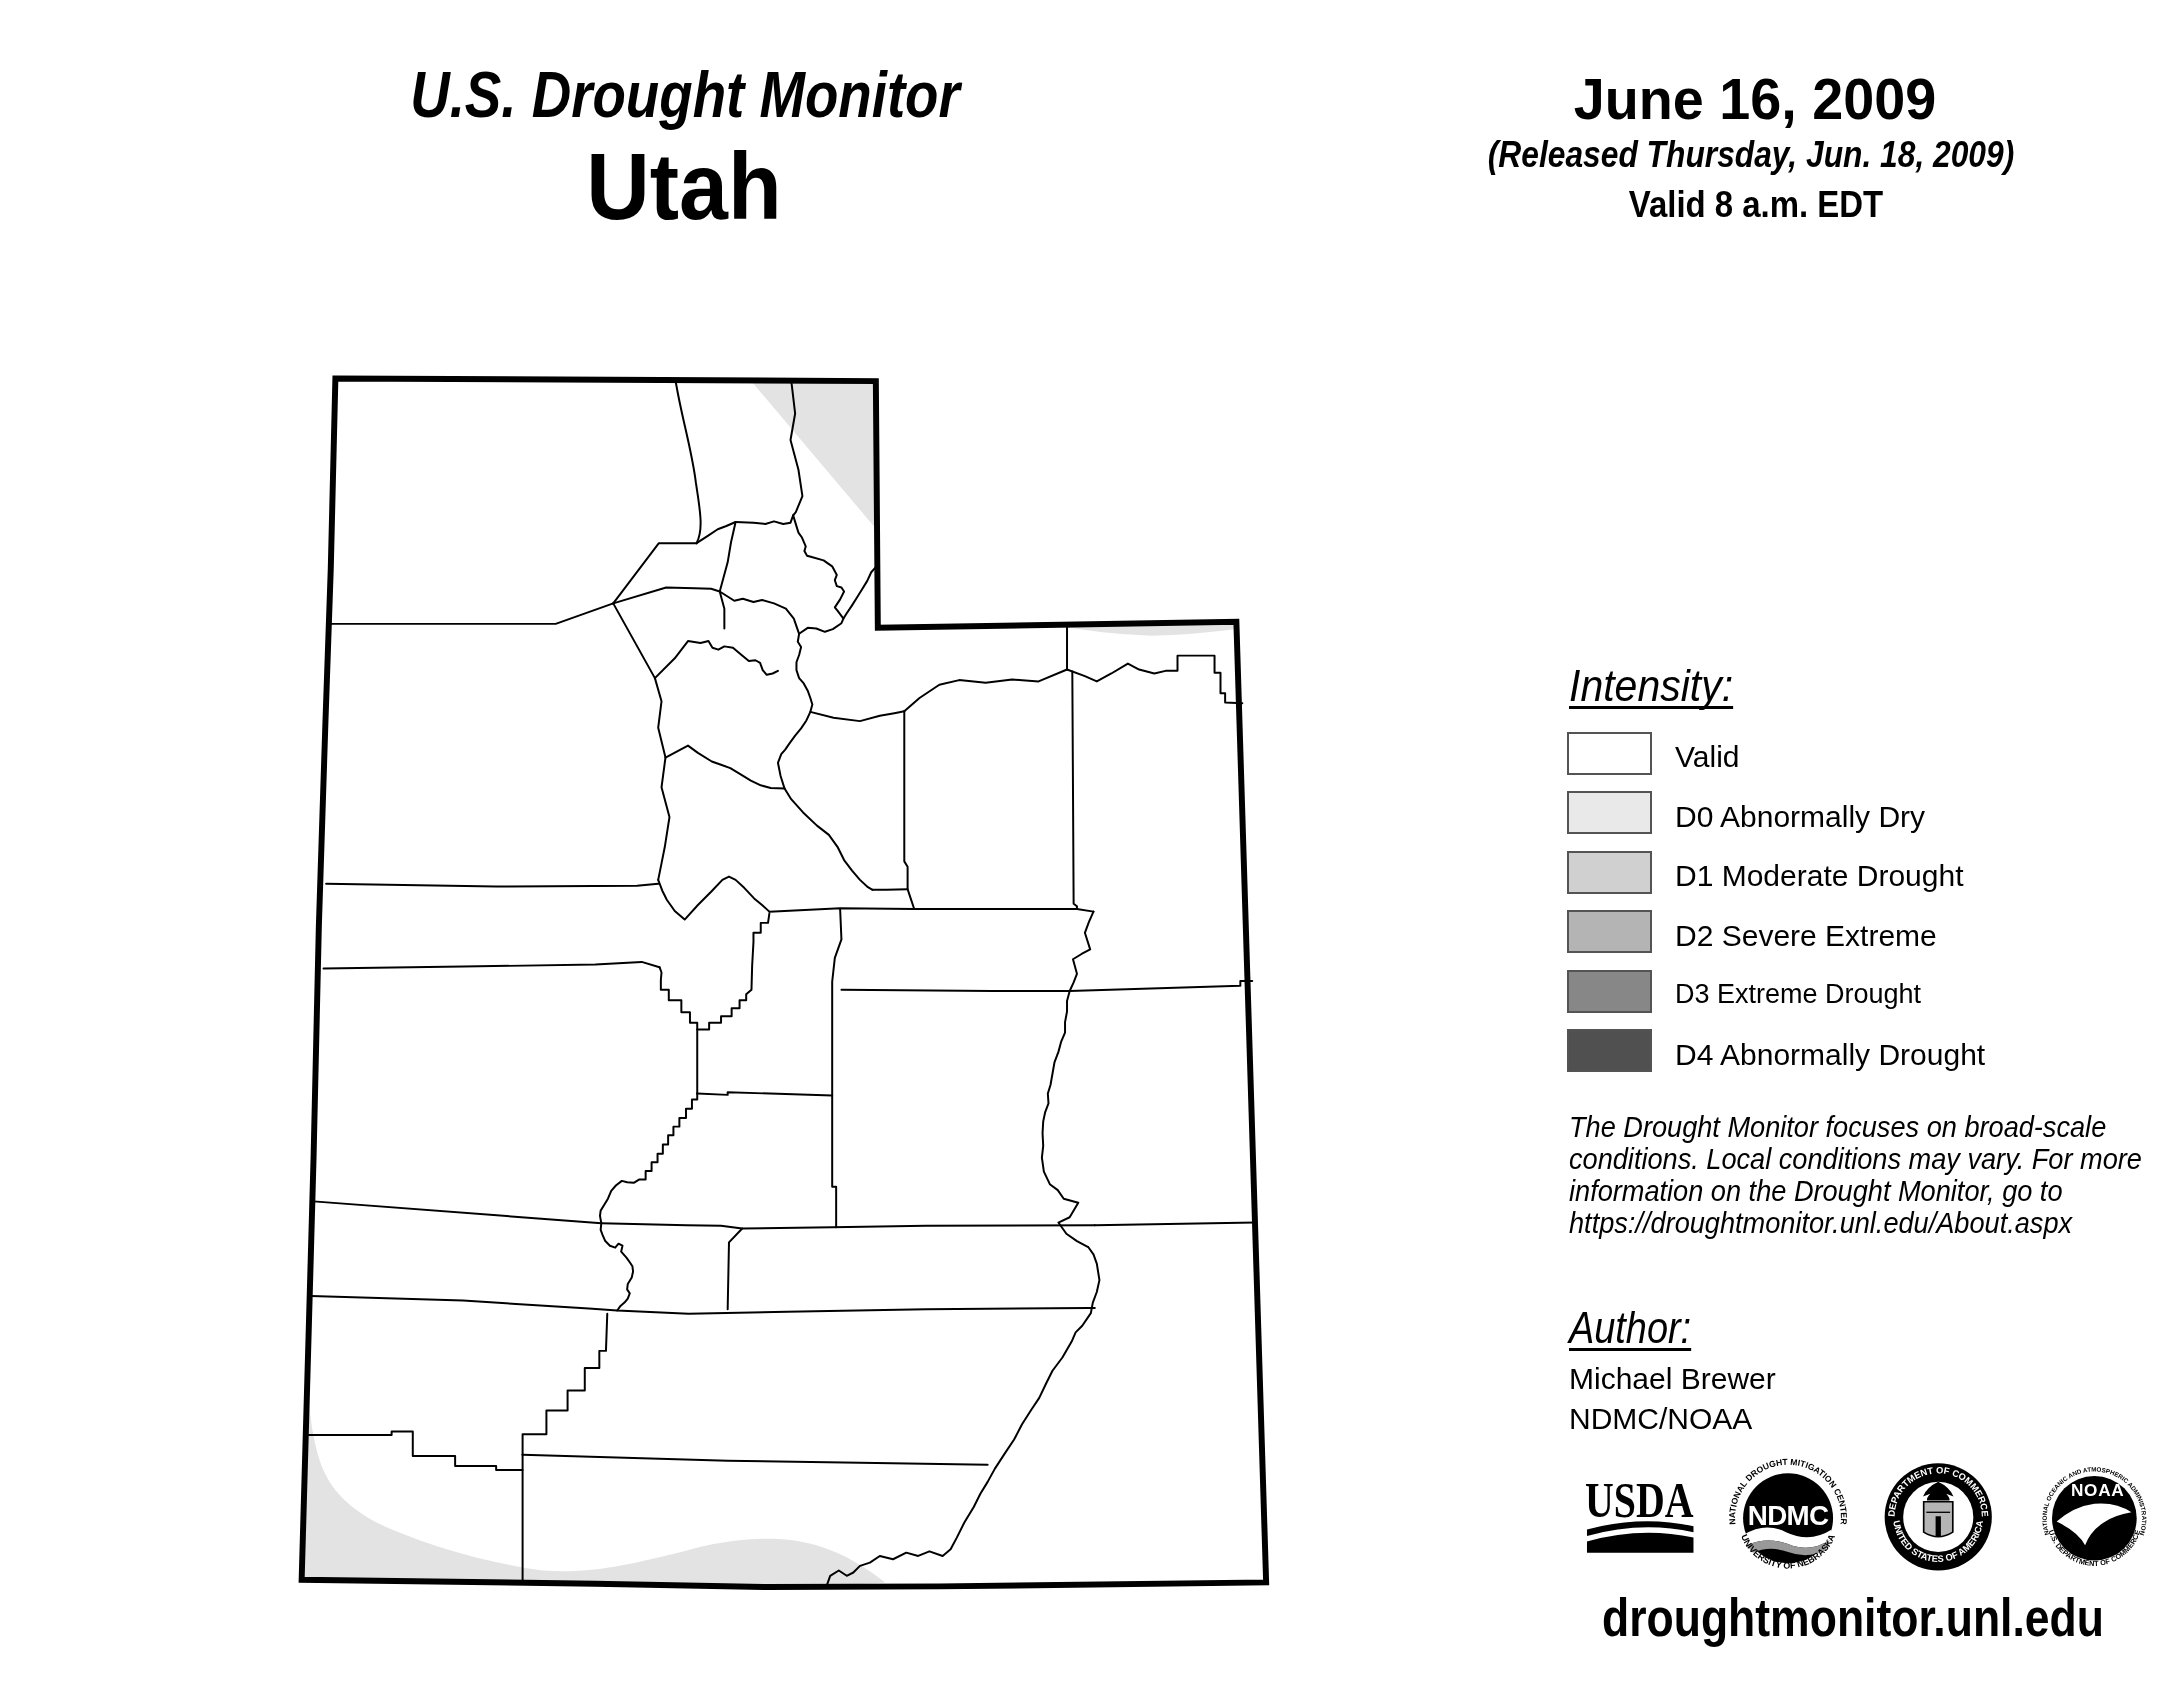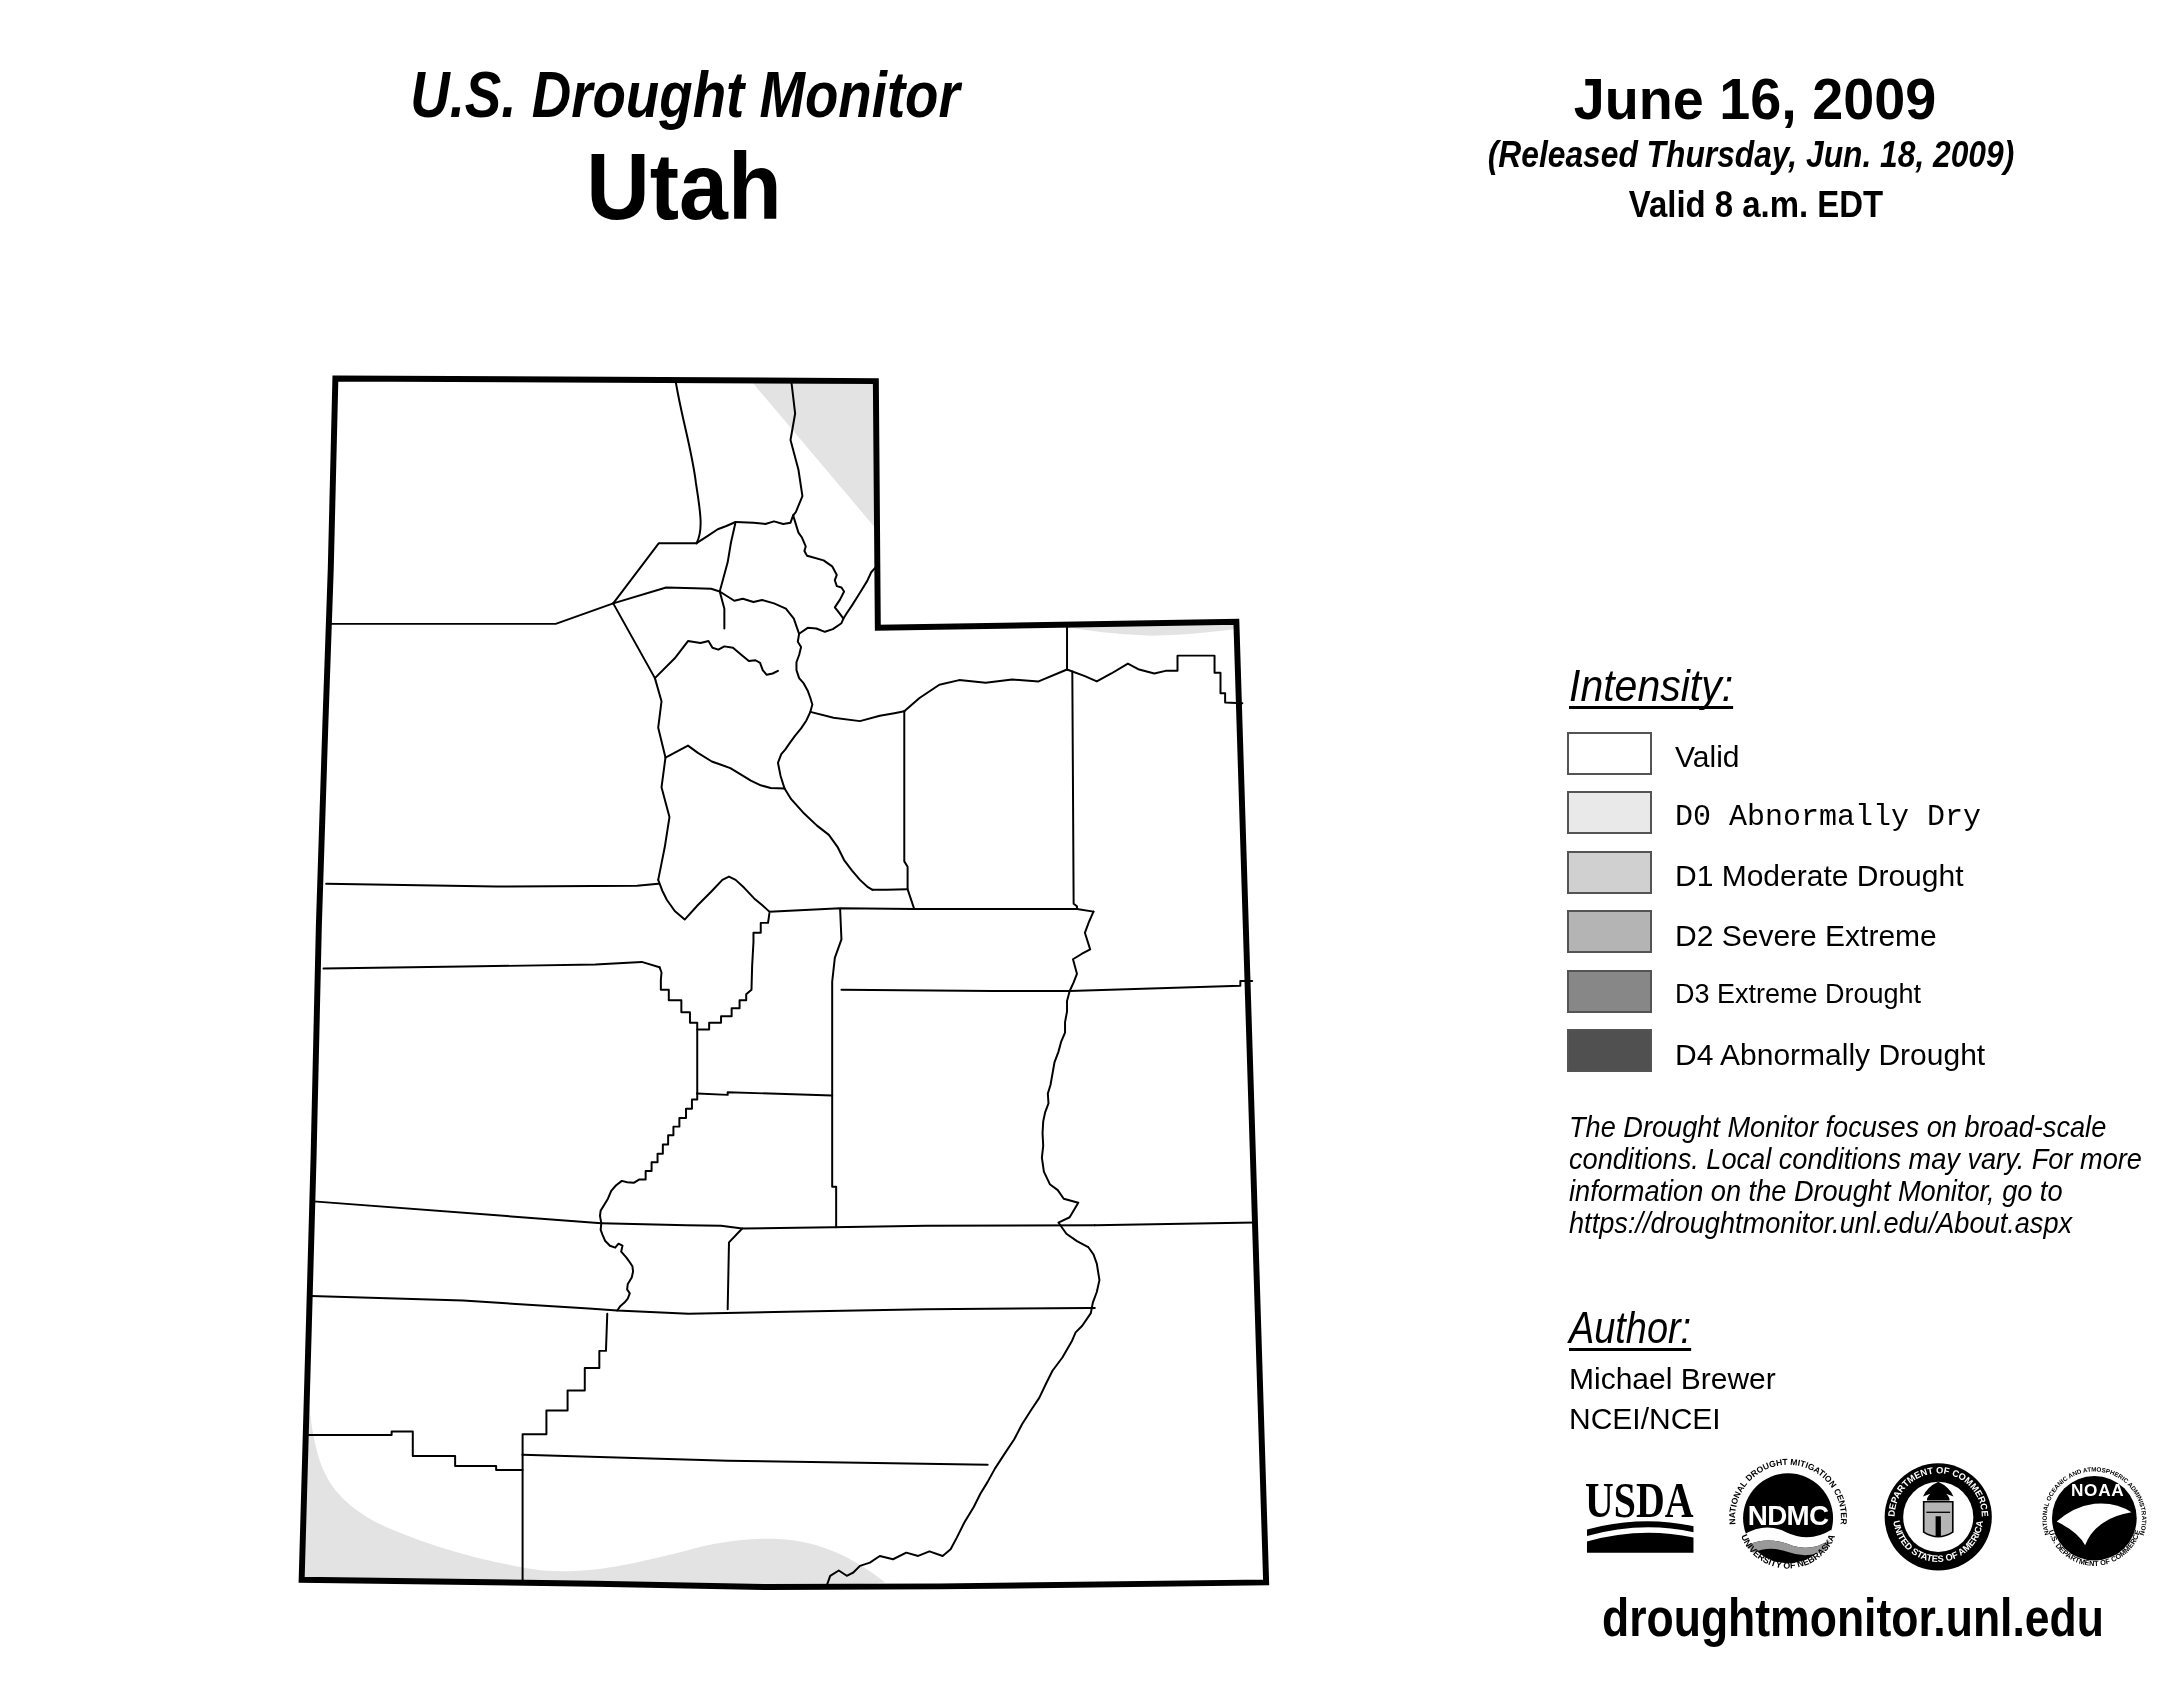--- a/index.html
+++ b/index.html
@@ -27,37 +27,37 @@
 <div class="abs" style="left:1567px;top:851px;width:85px;height:43px;background:#d0d0d0;border:2px solid #545454;box-sizing:border-box;"></div>
 
 <div class="abs" style="left:1567px;top:910px;width:85px;height:43px;background:#b4b4b4;border:2px solid #545454;box-sizing:border-box;"></div>
 
 <div class="abs" style="left:1567px;top:970px;width:85px;height:43px;background:#878787;border:2px solid #545454;box-sizing:border-box;"></div>
 
 <div class="abs" style="left:1567px;top:1029px;width:85px;height:43px;background:#505050;border:2px solid #545454;box-sizing:border-box;"></div>
 
 <div class="abs" style="left:1675px;top:740px;font-size:30px;">Valid</div>
 
-<div class="abs" style="left:1675px;top:800px;font-size:30px;font-family:Liberation Mono, monospace;">D0 Abnormally Dry</div>
+<div class="abs" style="left:1675px;top:800px;font-size:30px;">D0 Abnormally Dry</div>
 
 <div class="abs" style="left:1675px;top:859px;font-size:30px;">D1 Moderate Drought</div>
 
 <div class="abs" style="left:1675px;top:919px;font-size:30px;">D2 Severe Extreme</div>
 
 <div class="abs" style="left:1675px;top:979px;font-size:27px;">D3 Extreme Drought</div>
 
 <div class="abs" style="left:1675px;top:1038px;font-size:30px;">D4 Abnormally Drought</div>
 
 <div class="abs" style="left:1569px;top:1111px;font-size:30px;font-style:italic;line-height:32px;transform:scaleX(0.905);transform-origin:left top;">The Drought Monitor focuses on broad-scale<br>conditions. Local conditions may vary. For more<br>information on the Drought Monitor, go to<br>https://droughtmonitor.unl.edu/About.aspx</div>
 
 <div class="abs" style="left:1569px;top:1303px;font-size:44px;font-style:italic;text-decoration:underline;text-decoration-skip-ink:none;text-decoration-thickness:3.3px;text-underline-offset:4.6px;transform:scaleX(0.861);transform-origin:left top;">Author:</div>
 
 <div class="abs" style="left:1569px;top:1362px;font-size:30px;text-align:center;">Michael Brewer</div>
 
-<div class="abs" style="left:1569px;top:1402px;font-size:30px;">NCEI/NCEI</div>
+<div class="abs" style="left:1569px;top:1402px;font-size:30px;">NDMC/NOAA</div>
 
 <div class="abs" style="left:1853px;top:1587px;font-size:53px;font-weight:bold;transform:translateX(-50%) scaleX(0.840);">droughtmonitor.unl.edu</div>
 
 <svg class="abs" style="left:0;top:0;" width="2183" height="1687" viewBox="0 0 3300 2550">
   <defs>
     <clipPath id="stateclip">
       <path d="M507,572 L1324,576 L1327,949 L1869,940 L1914,2392 L1420,2398 L1160,2399 L900,2394 L456,2388 L467,2000 L474,1750 L482,1400 L492,1090 L500,860 Z"></path>
     </clipPath>
   </defs>
 

